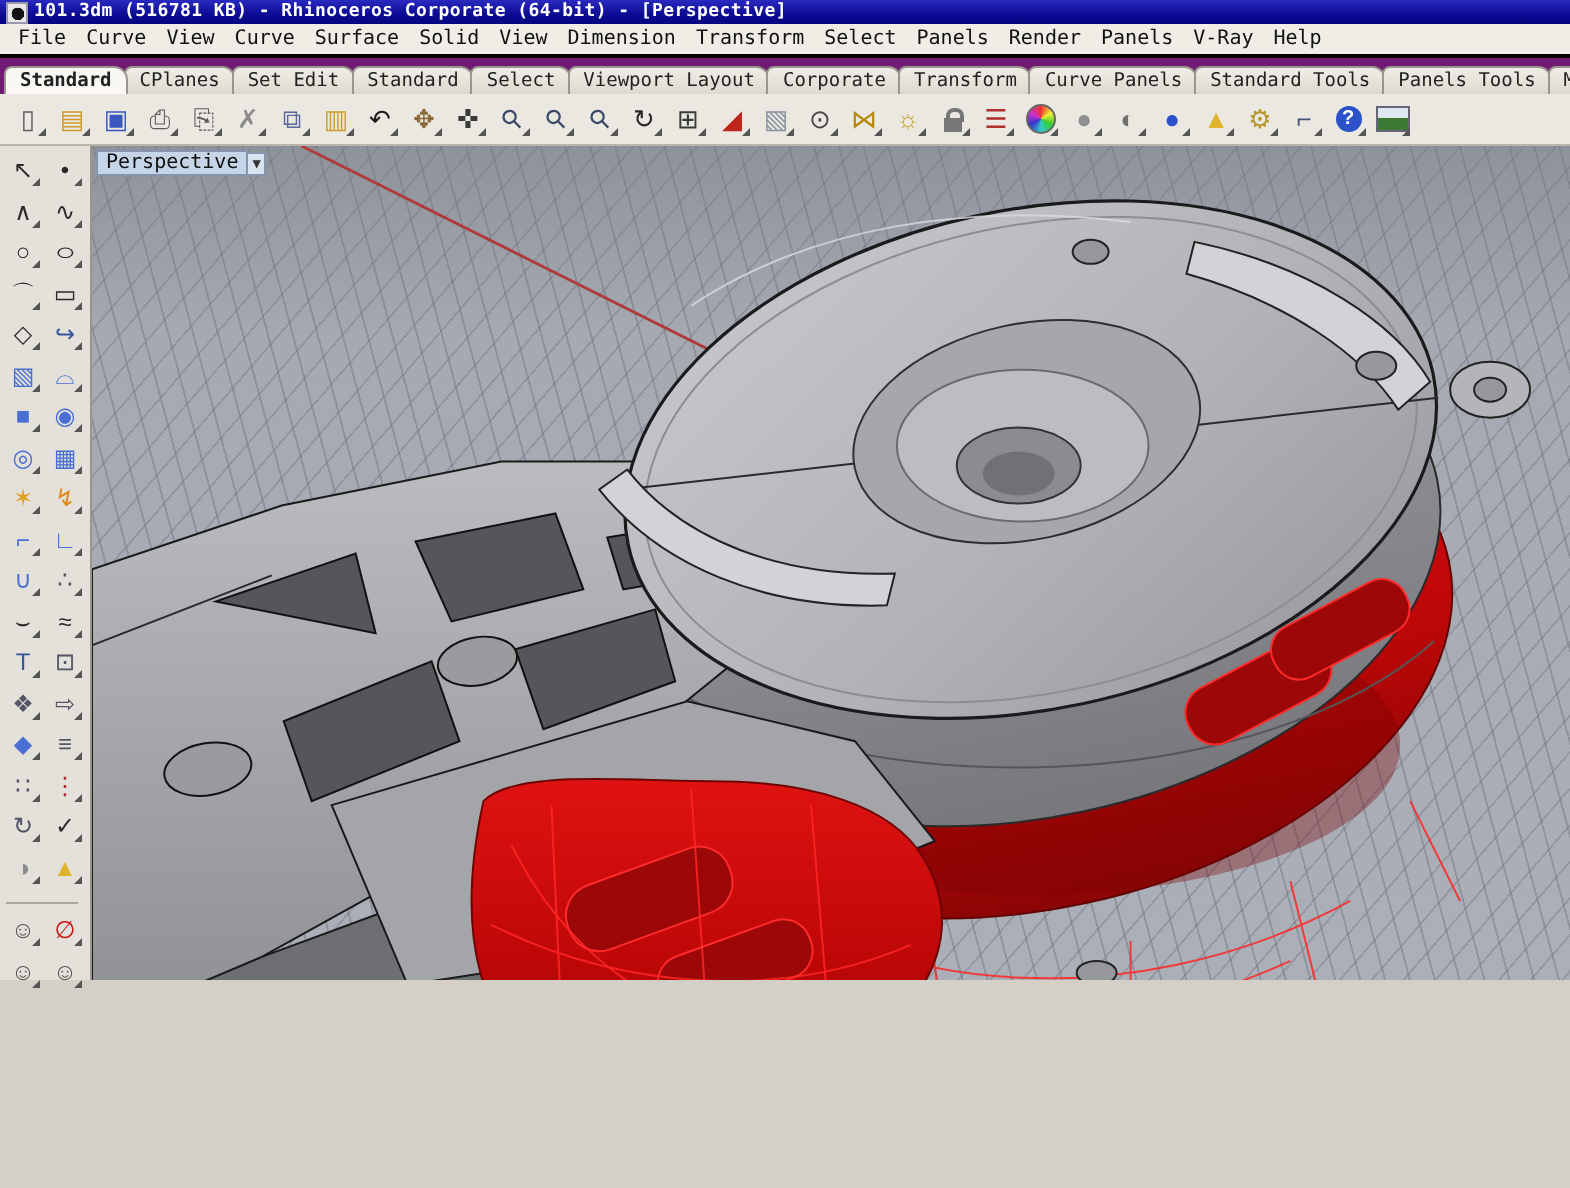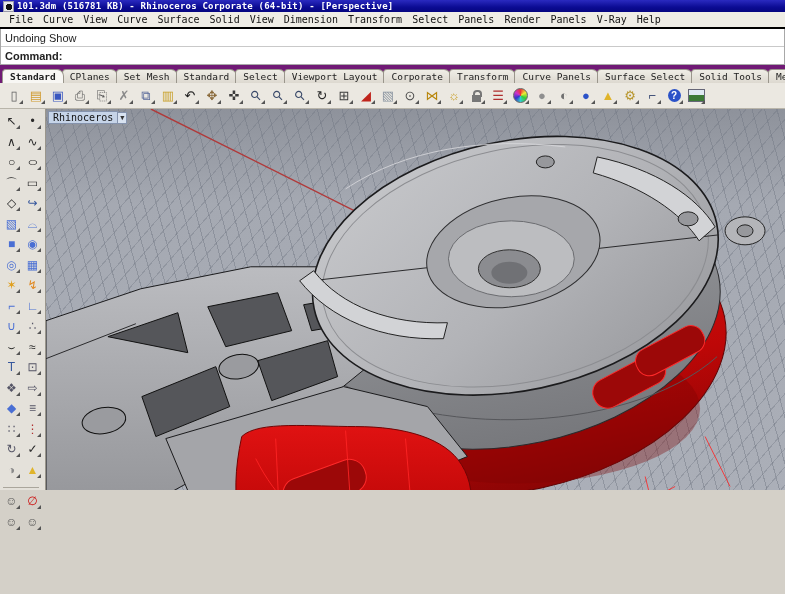--- a/index.html
+++ b/index.html
@@ -116,51 +116,44 @@
 
       <span class="menu-item">Render</span>
 
       <span class="menu-item">Panels</span>
 
       <span class="menu-item">V-Ray</span>
 
       <span class="menu-item">Help</span>
     </div>
 
-  <div class="cmd">
-    <div class="cmd-row history">Undoing Show</div>
-    <div class="cmd-row prompt">
-      <b>Command:</b>
-      <span></span>
-    </div>
-  </div>
 
   <div class="tabbar">
 
       <span class="tab active">Standard</span>
 
       <span class="tab">CPlanes</span>
 
-      <span class="tab">Set Mesh</span>
+      <span class="tab">Set Edit</span>
 
       <span class="tab">Standard</span>
 
       <span class="tab">Select</span>
 
       <span class="tab">Viewport Layout</span>
 
       <span class="tab">Corporate</span>
 
       <span class="tab">Transform</span>
 
       <span class="tab">Curve Panels</span>
 
-      <span class="tab">Surface Select</span>
-
-      <span class="tab">Solid Tools</span>
+      <span class="tab">Standard Tools</span>
+
+      <span class="tab">Panels Tools</span>
 
       <span class="tab">Mesh Tools</span>
 
     </div>
 
   <div class="toolbar">
 
       <button class="tbtn">
         <span class="tglyph" style="color: rgb(96, 96, 96);">▯</span>
       </button>
@@ -457,21 +450,21 @@
 
             <button class="sbtn">
               <span class="sglyph" style="color: rgb(85, 85, 85);">☺</span>
             </button>
           </div>
       </div>
     </div>
 
     <div class="viewport">
       <div class="vp-label">
-        <span class="vp-label-text">Rhinoceros</span>
+        <span class="vp-label-text">Perspective</span>
         <span class="vp-label-arrow">▼</span>
       </div>
 
       <svg class="scene" viewBox="0 0 740 490" preserveAspectRatio="none">
         <defs>
           <linearGradient id="gPlate" x1="0" y1="0" x2="1" y2="1">
             <stop offset="0" stop-color="#c9cacd"></stop>
               <stop offset=".55" stop-color="#b2b3b7"></stop>
               <stop offset="1" stop-color="#95969a"></stop>
           </linearGradient>

